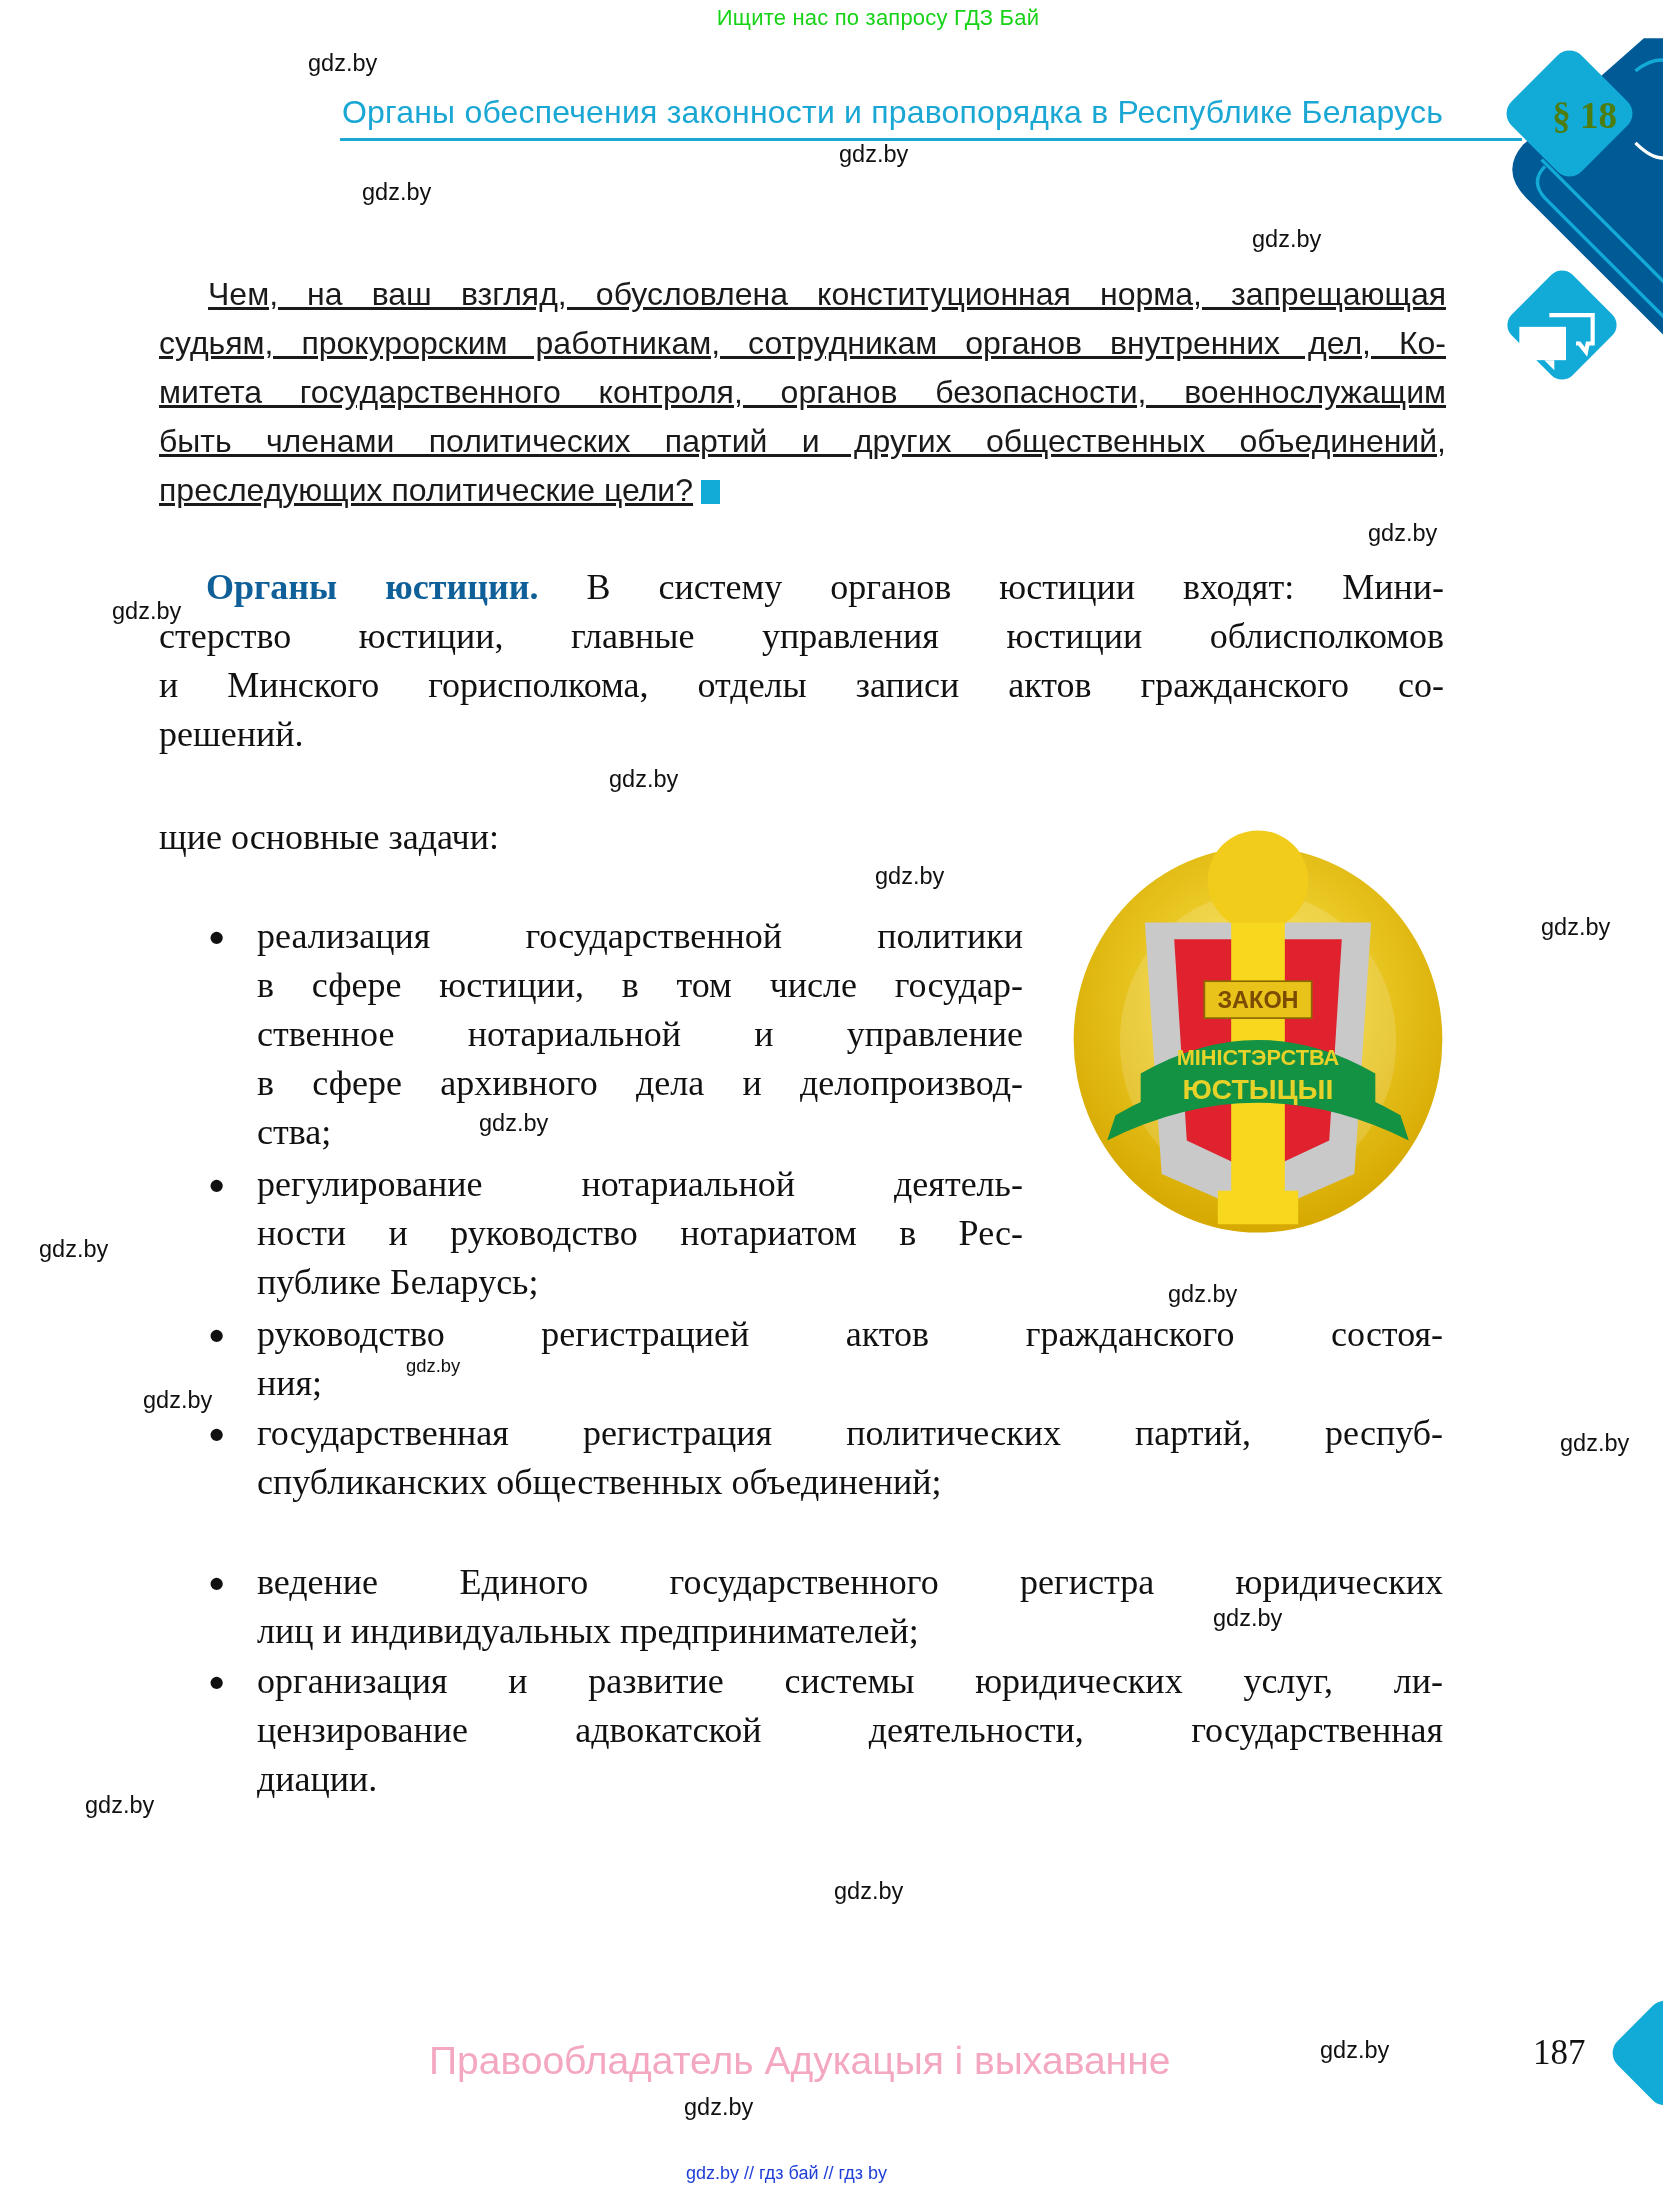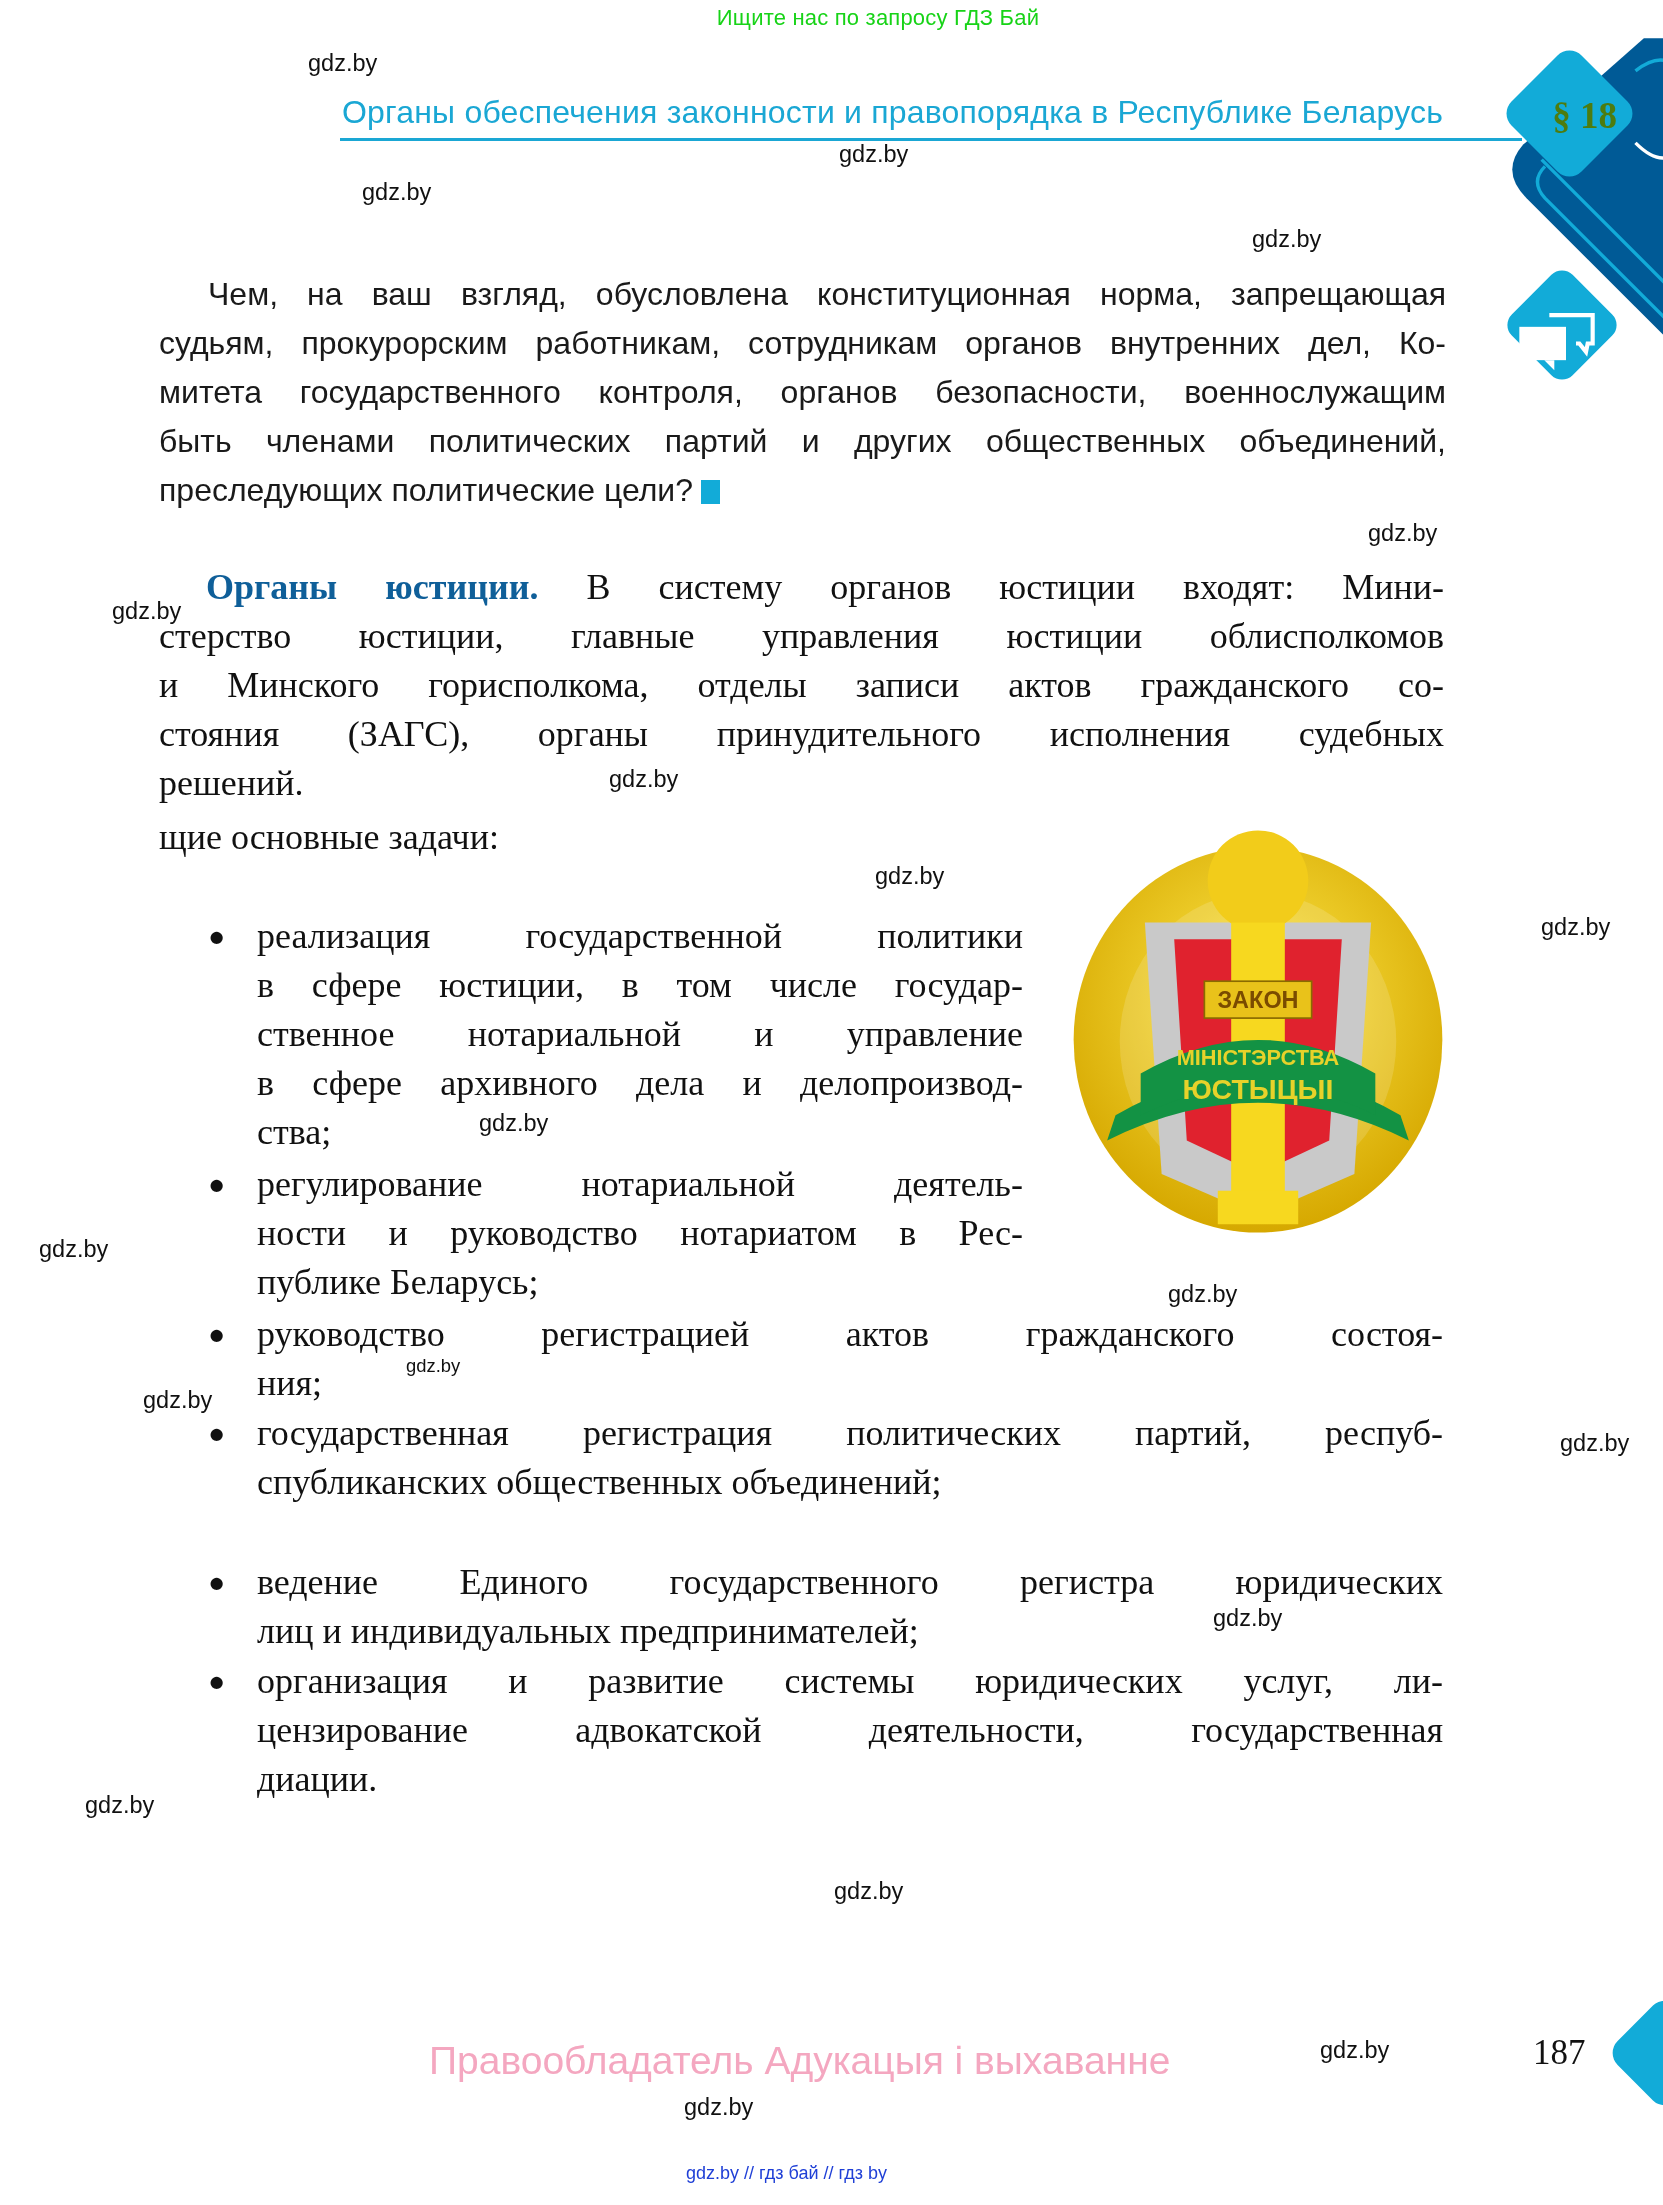--- a/index.html
+++ b/index.html
@@ -7,21 +7,21 @@
     width: 1664px; height: 2205px; position: relative; overflow: hidden;
     background: #ffffff; color: #111;
     font-family: "Liberation Serif", "DejaVu Serif", serif;
   }
   .abs { position: absolute; }
   .wm { position: absolute; font-family: "Liberation Sans", "DejaVu Sans", sans-serif; font-size: 23.5px; color: #111; line-height: 1; white-space: nowrap; }
   .search-banner { position: absolute; top: 5px; left: 0; width: 100%; text-align: center; font-family: "Liberation Sans", sans-serif; font-size: 22px; color: #17d317; letter-spacing: 0.2px; padding-left: 46px; }
   .running-head { position: absolute; left: 342px; top: 94px; font-family: "Liberation Sans", sans-serif; font-size: 32px; color: #1aa7d4; white-space: nowrap; letter-spacing: 0.2px; }
   .head-rule { position: absolute; left: 340px; top: 138px; width: 1182px; height: 2.5px; background: #1aa7d4; }
   .sans-para { position: absolute; left: 159px; top: 270px; width: 1287px; font-family: "Liberation Sans", "DejaVu Sans", sans-serif; font-size: 32px; line-height: 49px; color: #1a1a1a; text-align: justify; }
-  .sans-para .line { display: block; text-align: justify; text-align-last: justify; }
+  .sans-para .line { display: block; text-align: justify; text-align-last: justify; text-decoration: underline; }
   .sans-para .line.last { text-align-last: left; }
   .sans-para .indent { padding-left: 49px; }
   .end-square { display: inline-block; width: 19px; height: 23.5px; background: #12abd8; vertical-align: -2.5px; margin-left: 8.4px; }
   .serif-block { position: absolute; font-family: "Liberation Serif", "DejaVu Serif", serif; font-size: 36px; line-height: 49px; color: #111; }
   .serif-block .line { display: block; text-align: justify; text-align-last: justify; white-space: nowrap; }
   .serif-block .line.last { text-align-last: left; }
   .term { color: #0f5f99; font-weight: bold; }
   .bullet { position: absolute; font-size: 28.5px; line-height: 49px; }
   .footer-owner { position: absolute; left: 429px; top: 2039px; font-family: "Liberation Sans", sans-serif; font-size: 39px; color: #f4a7c0; white-space: nowrap; }
   .page-num { position: absolute; left: 1533px; top: 2033px; font-family: "Liberation Serif", serif; font-size: 35px; color: #111; }
@@ -58,21 +58,20 @@
   <span class="line">судьям, прокурорским работникам, сотрудникам органов внутренних дел, Ко-</span>
   <span class="line">митета государственного контроля, органов безопасности, военнослужащим</span>
   <span class="line">быть членами политических партий и других общественных объединений,</span>
   <span class="line last"><span>преследующих политические цели?</span><span class="end-square"></span></span>
 </div>
 
 <div class="serif-block" style="left:159px;top:563px;width:1285px;">
   <span class="line" style="padding-left:47px;"><span class="term">Органы юстиции.</span> <span>В систему органов юстиции входят: Мини-</span></span>
   <span class="line">стерство юстиции, главные управления юстиции облисполкомов</span>
   <span class="line">и Минского горисполкома, отделы записи актов гражданского со-</span>
-  <span class="line">стояния (ЗАГС), органы принудительного исполнения судебных</span>
   <span class="line last">решений.</span>
 </div>
 
 <div class="serif-block" style="left:159px;top:813px;width:864px;">
   <span class="line last">щие основные задачи:</span>
 </div>
 
 <div>
   <span class="bullet" style="left:208px;top:912px;">●</span>
   <div class="serif-block" style="left:257px;top:912px;width:766px;">

